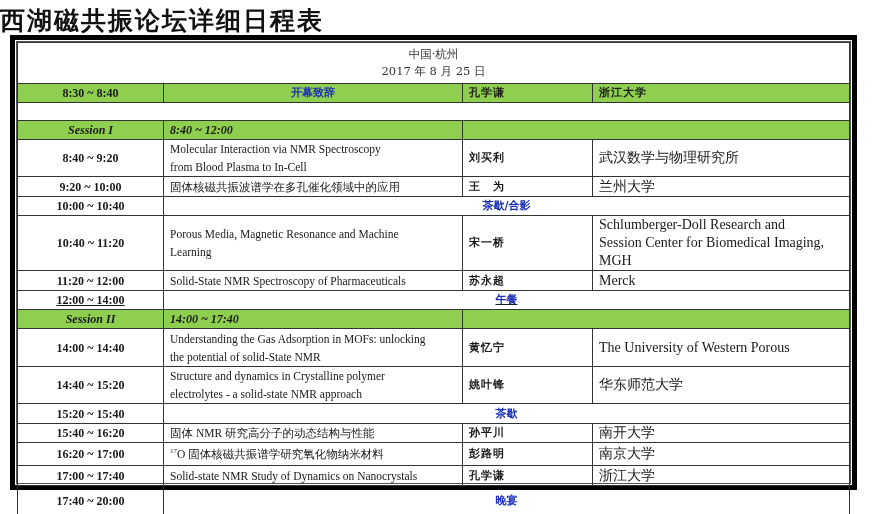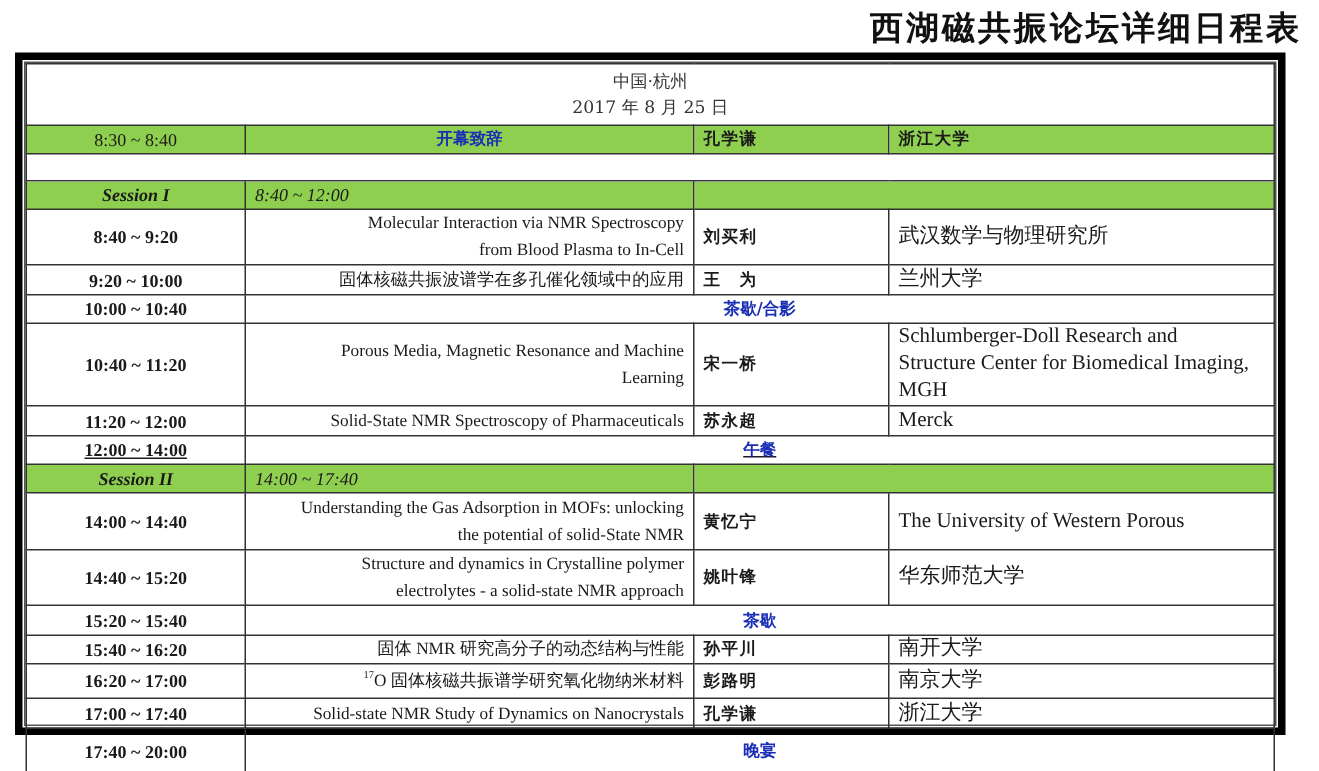--- a/index.html
+++ b/index.html
@@ -1,34 +1,34 @@
 <!DOCTYPE html>
 <html><head>
 <meta charset="utf-8">
 <style>
   html, body { margin: 0; padding: 0; background: #ffffff; }
   body { width: 879px; height: 514px; position: relative; overflow: hidden;
          font-family: "DejaVu Serif", "Liberation Serif", serif; color: #1a1a1a; }
-  .title { position: absolute; left: 0; top: 4px; width: 868px; text-align: right;
-           font-size: 22px; font-weight: bold; letter-spacing: 2px; color: #111;
+  .title { position: absolute; left: 0; top: 4px; width: 868px; text-align: left;
+           font-size: 25px; font-weight: bold; letter-spacing: 2px; color: #111;
            font-family: Liberation Sans, sans-serif; }
   .frame { position: absolute; left: 10px; top: 35px; width: 847px; height: 455px;
            box-sizing: border-box; border: 5px solid #000; background: #fff; }
   .inner { position: absolute; left: 1px; top: 1px; right: 1px; bottom: 1px;
            border: 1px solid #555; }
   table { border-collapse: collapse; width: 100%; table-layout: fixed; }
   td { border: 1px solid #333; padding: 0 6px; font-size: 11px; vertical-align: middle;
        line-height: 18px; overflow: hidden; white-space: nowrap; }
   col.c1 { width: 146px; } col.c2 { width: 299px; } col.c3 { width: 130px; } col.c4 { width: auto; }
   .header-cell { text-align: center; font-size: 11.5px; line-height: 17px; padding-top: 2px; padding-bottom: 2px; color: #333; }
   .green td { background: #8fcf4f; }
   .time { text-align: center; font-weight: bold; font-family: "Liberation Serif", serif; font-size: 12px; }
   .session { text-align: center; font-style: italic; font-weight: bold; font-family: "Liberation Serif", serif; font-size: 12px; }
-  .session-time { font-style: italic; font-weight: normal; font-family: "Liberation Serif", serif; font-size: 12px; margin-top: 48px; }
-  .talk { font-family: "Liberation Serif", serif; font-size: 11.5px; white-space: normal; line-height: 18px; text-align: right; }
+  .session-time { font-style: italic; font-weight: bold; font-family: "Liberation Serif", serif; font-size: 12px; margin-top: 48px; }
+  .talk { font-family: "Liberation Serif", serif; font-size: 11.5px; white-space: normal; line-height: 18px; }
   .break { color: #1a2fb5; font-weight: bold; text-align: center; }
   .speaker { font-weight: bold; letter-spacing: 1px; margin-left: 25px; }
   .inst { font-family: "Liberation Serif", serif; font-size: 14px; white-space: normal; line-height: 18px; }
   .blank td { height: 17px; }
   sup { font-size: 7px; line-height: 0; }
 </style>
 </head>
 <body>
 
 <div class="title">西湖磁共振论坛详细日程表</div>
@@ -44,21 +44,21 @@
         </colgroup>
    <tbody>
     <tr>
       <td colspan="4" class="header-cell" style="height:36px;">
         <div>中国·杭州</div>
         <div>2017 年 8 月 25 日</div>
       </td>
     </tr>
 
     <tr class="green" style="height:19px;">
-      <td class="time" style="font-weight:normal;">8:30 ~ 8:40</td>
+      <td class="time" style="font-weight:bold;">8:30 ~ 8:40</td>
       <td class="break">开幕致辞</td>
       <td class="speaker">孔学谦</td>
       <td class="speaker" style="font-weight:bold;">浙江大学</td>
     </tr>
 
     <tr class="blank">
             <td colspan="4"></td>
           </tr>
 
     <tr class="green" style="height:19px;padding-left:29px;">
@@ -91,21 +91,21 @@
 
     <tr style="height:38px;">
       <td class="time">10:40 ~ 11:20</td>
       <td class="talk">
         <div>Porous Media, Magnetic Resonance and Machine</div>
         <div>Learning</div>
       </td>
       <td class="speaker">宋一桥</td>
       <td class="inst">
         <div>Schlumberger-Doll Research and</div>
-        <div>Structure Center for Biomedical Imaging, MGH</div>
+        <div>Session Center for Biomedical Imaging, MGH</div>
       </td>
     </tr>
 
     <tr style="height:20px;">
       <td class="time">11:20 ~ 12:00</td>
       <td class="talk">Solid-State NMR Spectroscopy of Pharmaceuticals</td>
       <td class="speaker">苏永超</td>
       <td class="inst">Merck</td>
     </tr>
 

